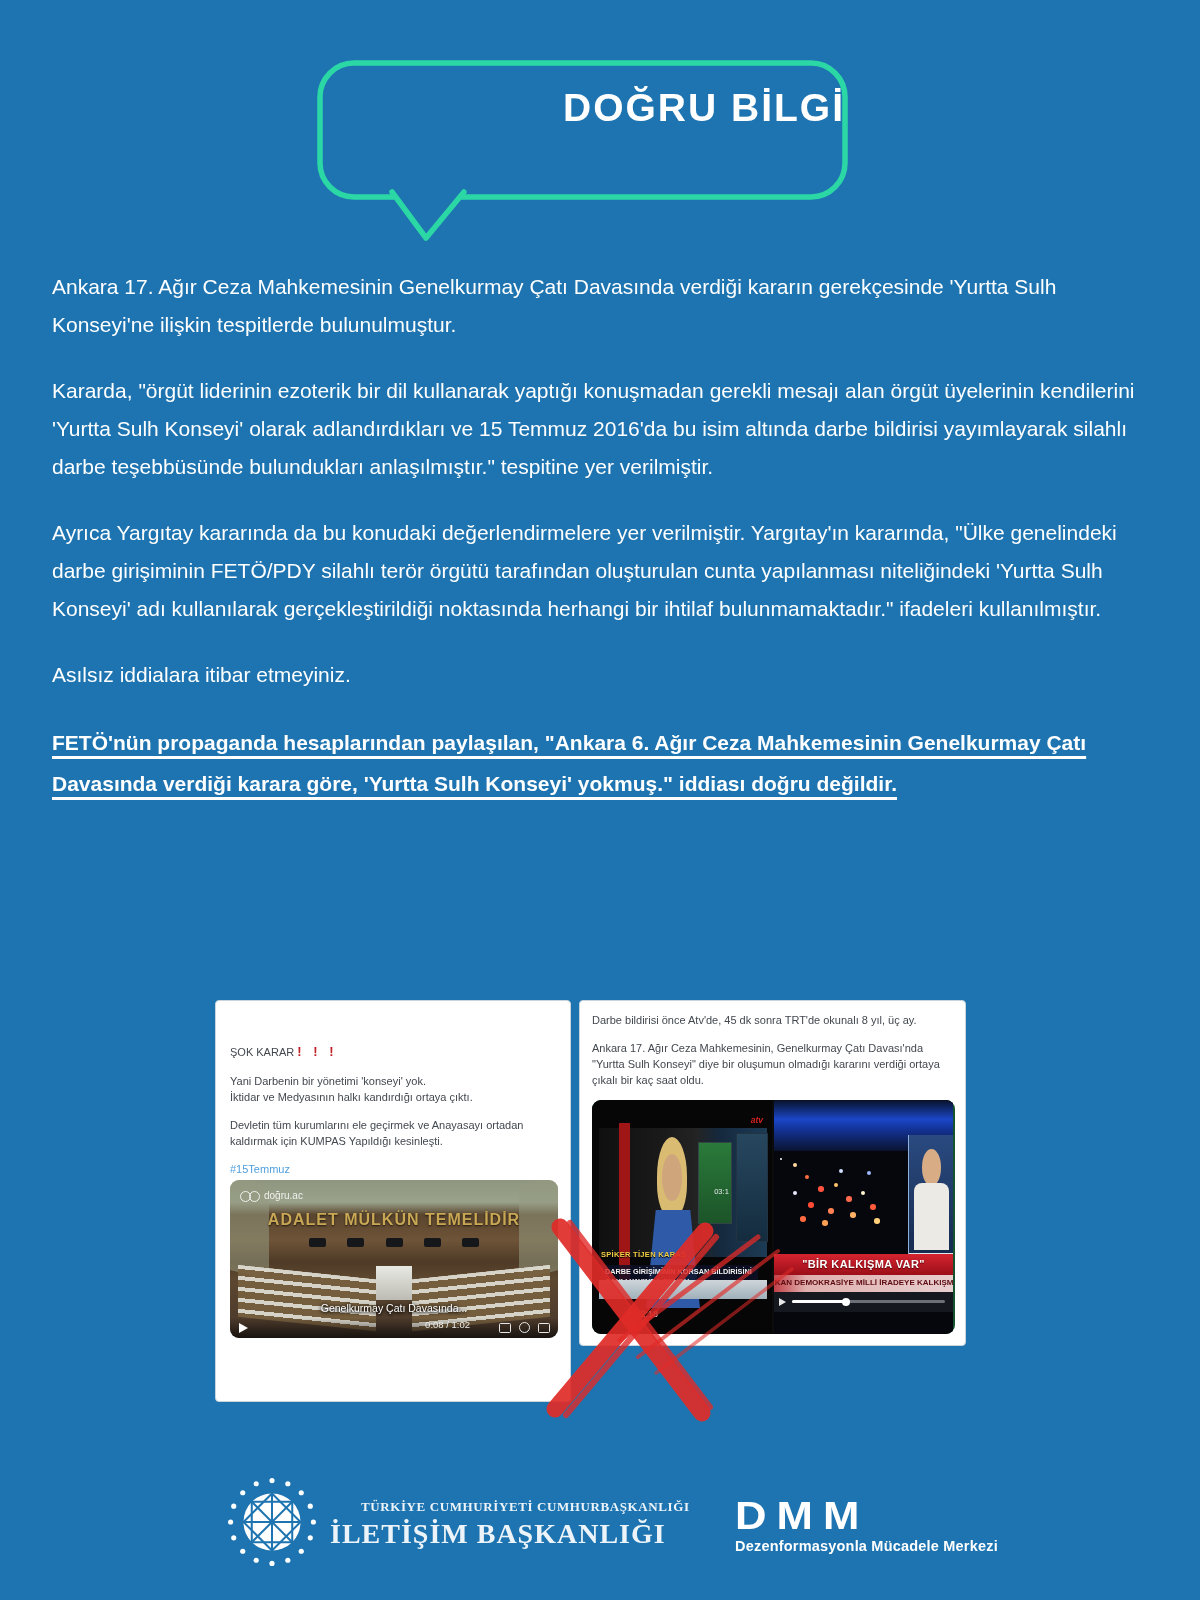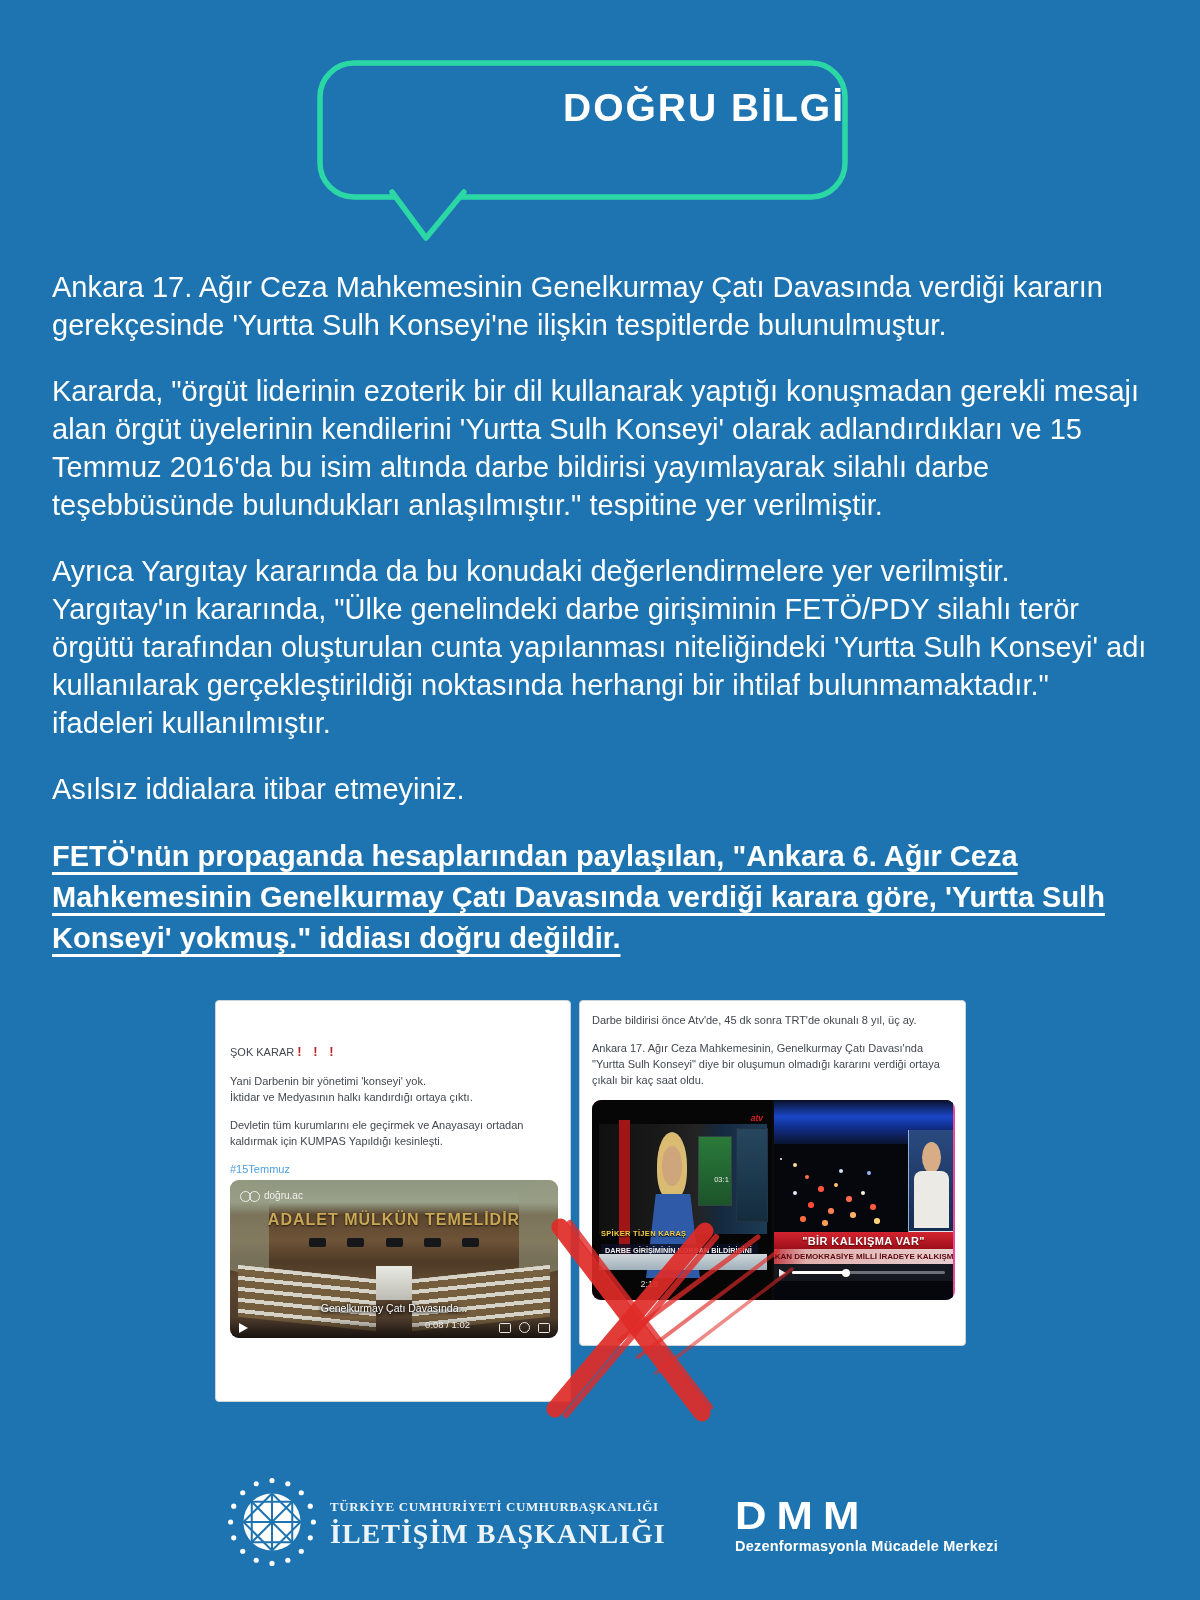--- a/index.html
+++ b/index.html
@@ -9,21 +9,21 @@
     font-family:"Liberation Sans","DejaVu Sans",sans-serif;
   }
   
   .bubble-svg{position:absolute;left:300px;top:46px;}
   .bubble-title{
     position:absolute;left:322px;top:86px;width:523px;text-align:right;
     font-size:39px;font-weight:800;letter-spacing:2px;color:#ffffff;
   }
   
   .article{position:absolute;left:52px;top:268px;width:1098px;color:#ffffff;}
-  .article p{margin:0 0 28px 0;font-size:29px;line-height:38px;font-weight:400;}
+  .article p{margin:0 0 28px 0;font-size:21px;line-height:38px;font-weight:400;}
   .article p.verdict{
     font-weight:bold;line-height:41px;
     text-decoration:underline;text-decoration-thickness:2.5px;text-underline-offset:6px;
   }
   
   .card{
     position:absolute;background:#ffffff;border:1px solid #c9d4dc;border-radius:4px;
     color:#42484f;font-size:11px;line-height:16px;
   }
   .card-left{left:215px;top:1000px;width:356px;height:402px;padding:11px 14px;box-sizing:border-box;}
@@ -64,21 +64,21 @@
   }
   .vid-time{position:absolute;right:88px;bottom:5px;color:#eee;font-size:9.5px;}
   .vid-ics{position:absolute;right:8px;bottom:5px;display:flex;gap:8px;align-items:center;}
   .ic-sq{width:10px;height:8px;border:1.5px solid #e8e8e8;border-radius:1.5px;}
   .ic-dot{width:9px;height:9px;border:1.5px solid #e8e8e8;border-radius:50%;}
   .watermark{position:absolute;left:10px;top:8px;display:flex;align-items:center;gap:4px;opacity:.85;}
   .wm-c{width:9px;height:9px;border:1.5px solid #fff;border-radius:50%;}
   .wm-c+.wm-c{margin-left:-6px;}
   .wm-t{color:#fff;font-size:10px;}
   
-  .media{position:relative;width:363px;height:200px;border-radius:9px;overflow:hidden;background:#ec4899;display:flex;}
+  .media{position:relative;width:363px;height:234px;border-radius:9px;overflow:hidden;background:#14532d;display:flex;}
   .frame{position:relative;height:100%;}
   .frame.f1{width:182px;background:#060606;border-right:2px solid #0b0b0b;box-sizing:border-box;}
   .frame.f2{width:179px;background:#05070d;}
   
   .studio{
     position:absolute;left:4%;right:3%;top:12%;height:55%;
     background:linear-gradient(90deg,#101010 0%,#191919 35%,#232323 58%,#15293e 72%,#1d3b55 100%);
   }
   .red-stripe{position:absolute;left:15%;top:10%;width:6%;height:72%;background:#a01515;}
   .screen-g{position:absolute;right:22%;top:18%;width:18%;height:34%;background:linear-gradient(#2a7a3a,#1c5429);border:1px solid #344;}
@@ -117,21 +117,21 @@
   .scrub{position:absolute;left:0;right:0;top:82.2%;height:8.2%;background:#15181e;display:flex;align-items:center;}
   .scrub-play{width:0;height:0;border-left:7px solid #e8e8e8;border-top:4.5px solid transparent;border-bottom:4.5px solid transparent;margin:0 6px 0 5px;}
   .scrub-bar{position:relative;flex:1;height:3px;background:#6a6f78;margin-right:8px;border-radius:2px;}
   .scrub-fill{position:absolute;left:0;top:0;bottom:0;width:34%;background:#fff;border-radius:2px;}
   .scrub-knob{position:absolute;left:33%;top:-2.5px;width:8px;height:8px;border-radius:50%;background:#fff;}
   
   .cross-svg{position:absolute;left:520px;top:1185px;pointer-events:none;}
   
   .emblem-svg{position:absolute;left:226px;top:1476px;}
   .gov{position:absolute;left:330px;top:1499px;color:#edf4f9;font-family:"Liberation Serif","DejaVu Serif",serif;}
-  .gov-small{font-size:13px;font-weight:bold;letter-spacing:.6px;}
+  .gov-small{font-size:13px;font-weight:bold;letter-spacing:.6px;margin-left:31px;}
   .gov-large{font-size:28px;font-weight:bold;letter-spacing:1px;margin-top:3px;}
   .dmm{position:absolute;left:735px;top:1496px;color:#ffffff;}
   .dmm-title{font-size:39px;font-weight:800;letter-spacing:9px;transform:scaleX(1.12);transform-origin:left center;line-height:40px;}
   .dmm-sub{font-size:14.5px;font-weight:bold;margin-top:2px;letter-spacing:.2px;}
 </style>
 </head>
 <body>
 
 <div class="canvas">
 

